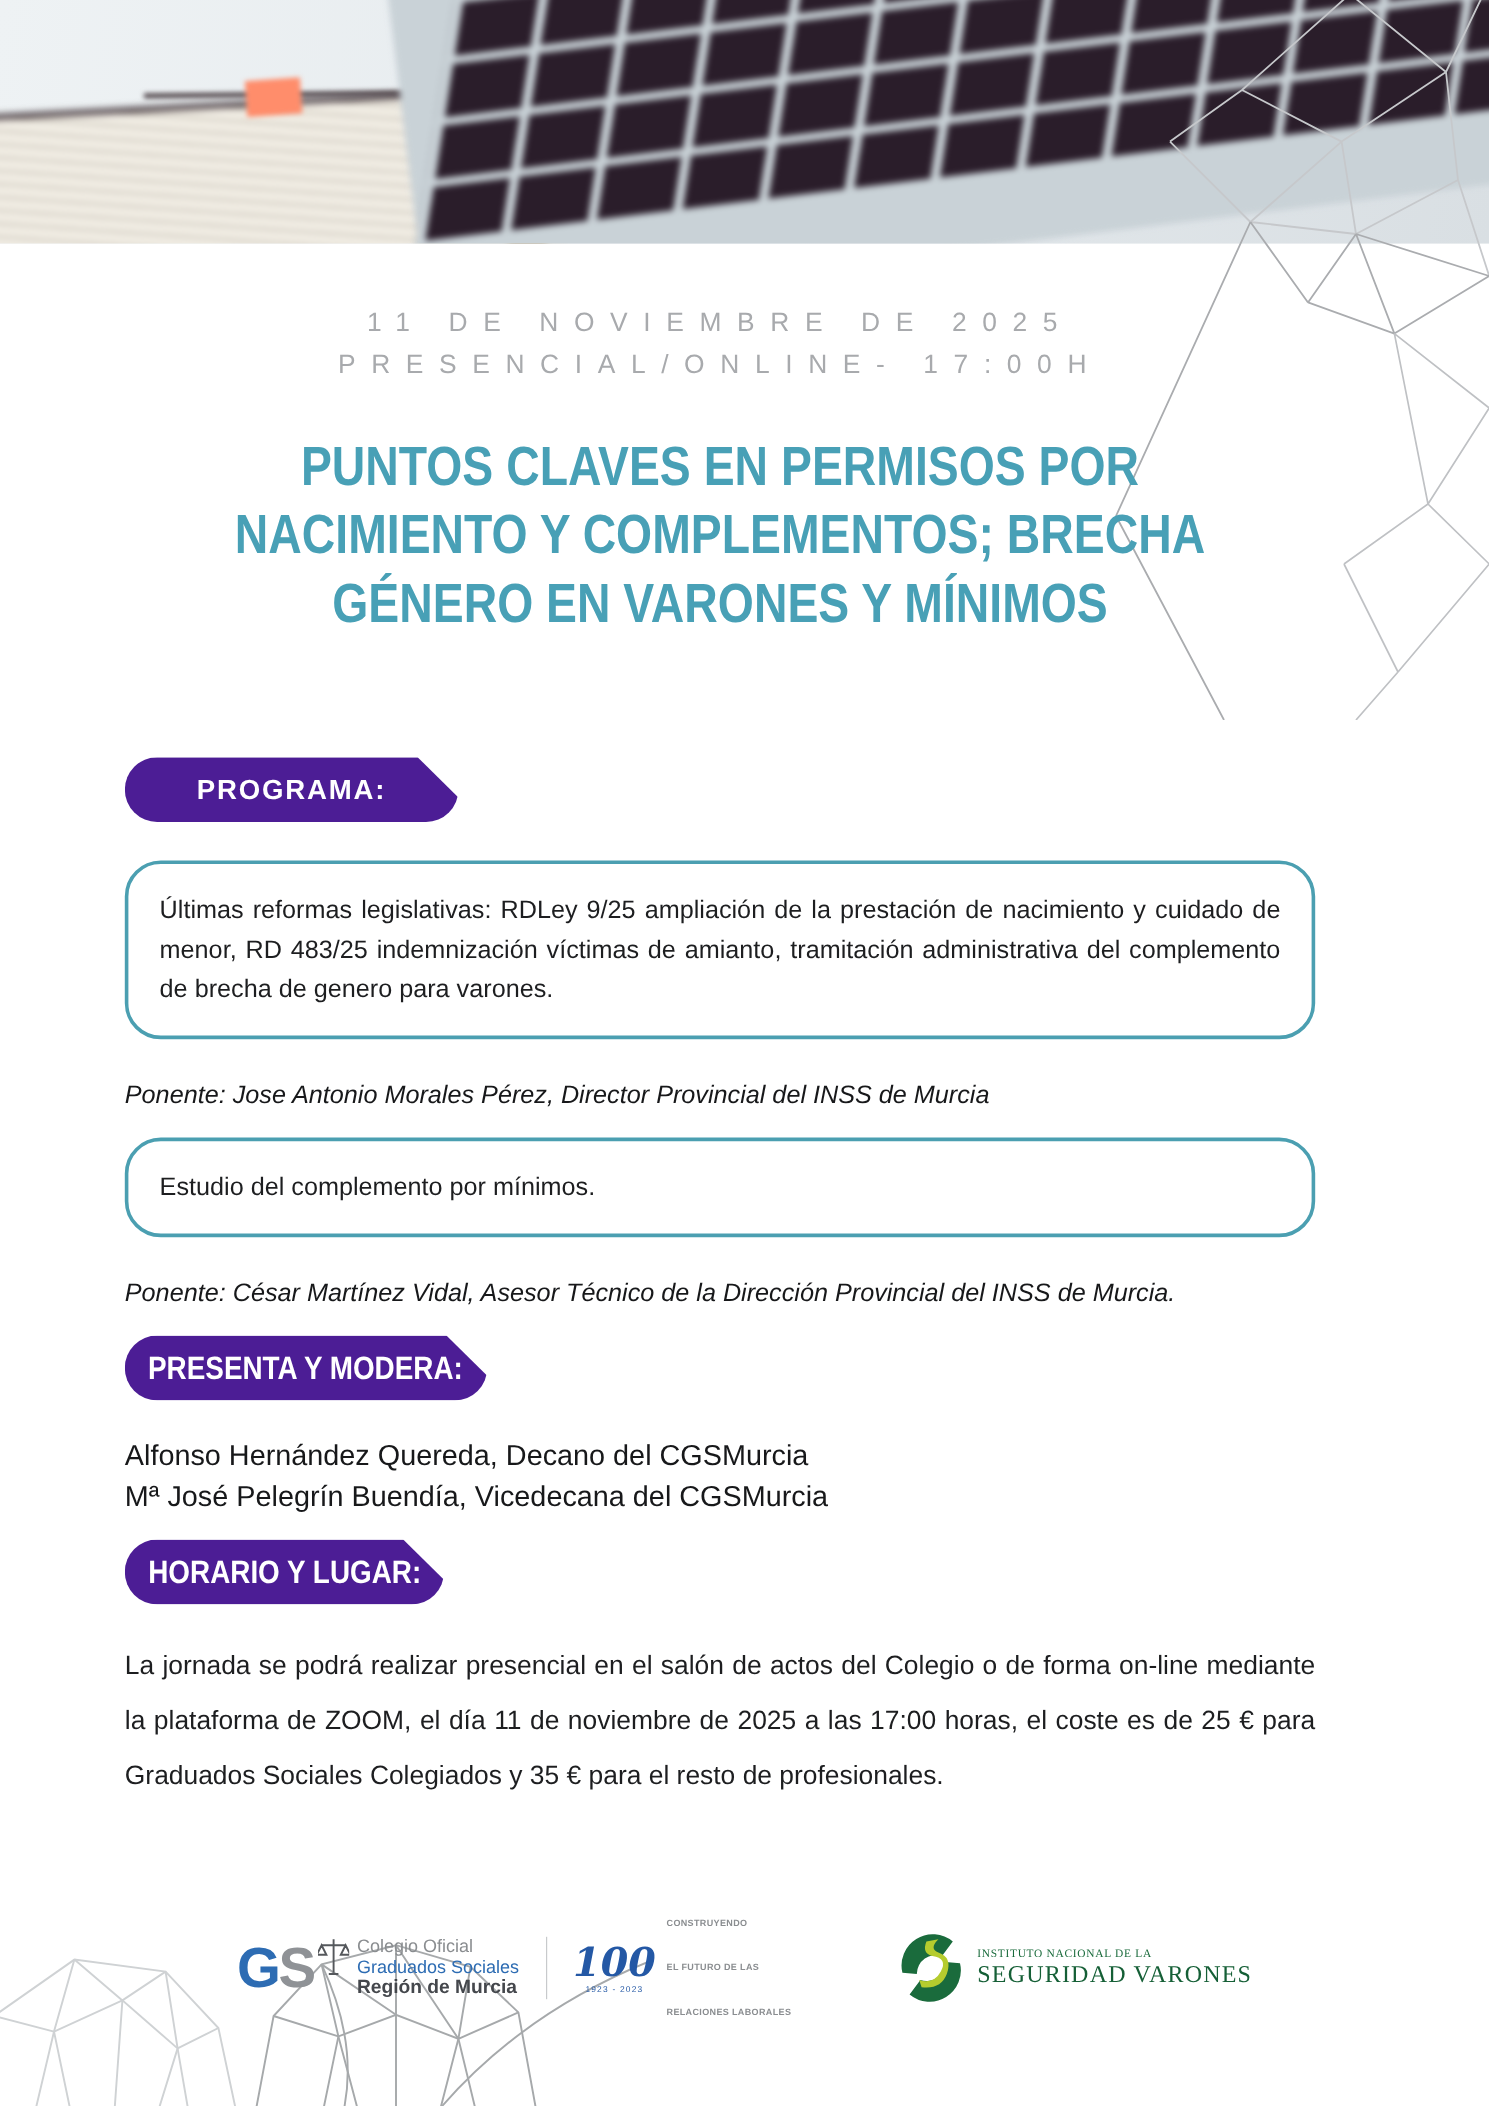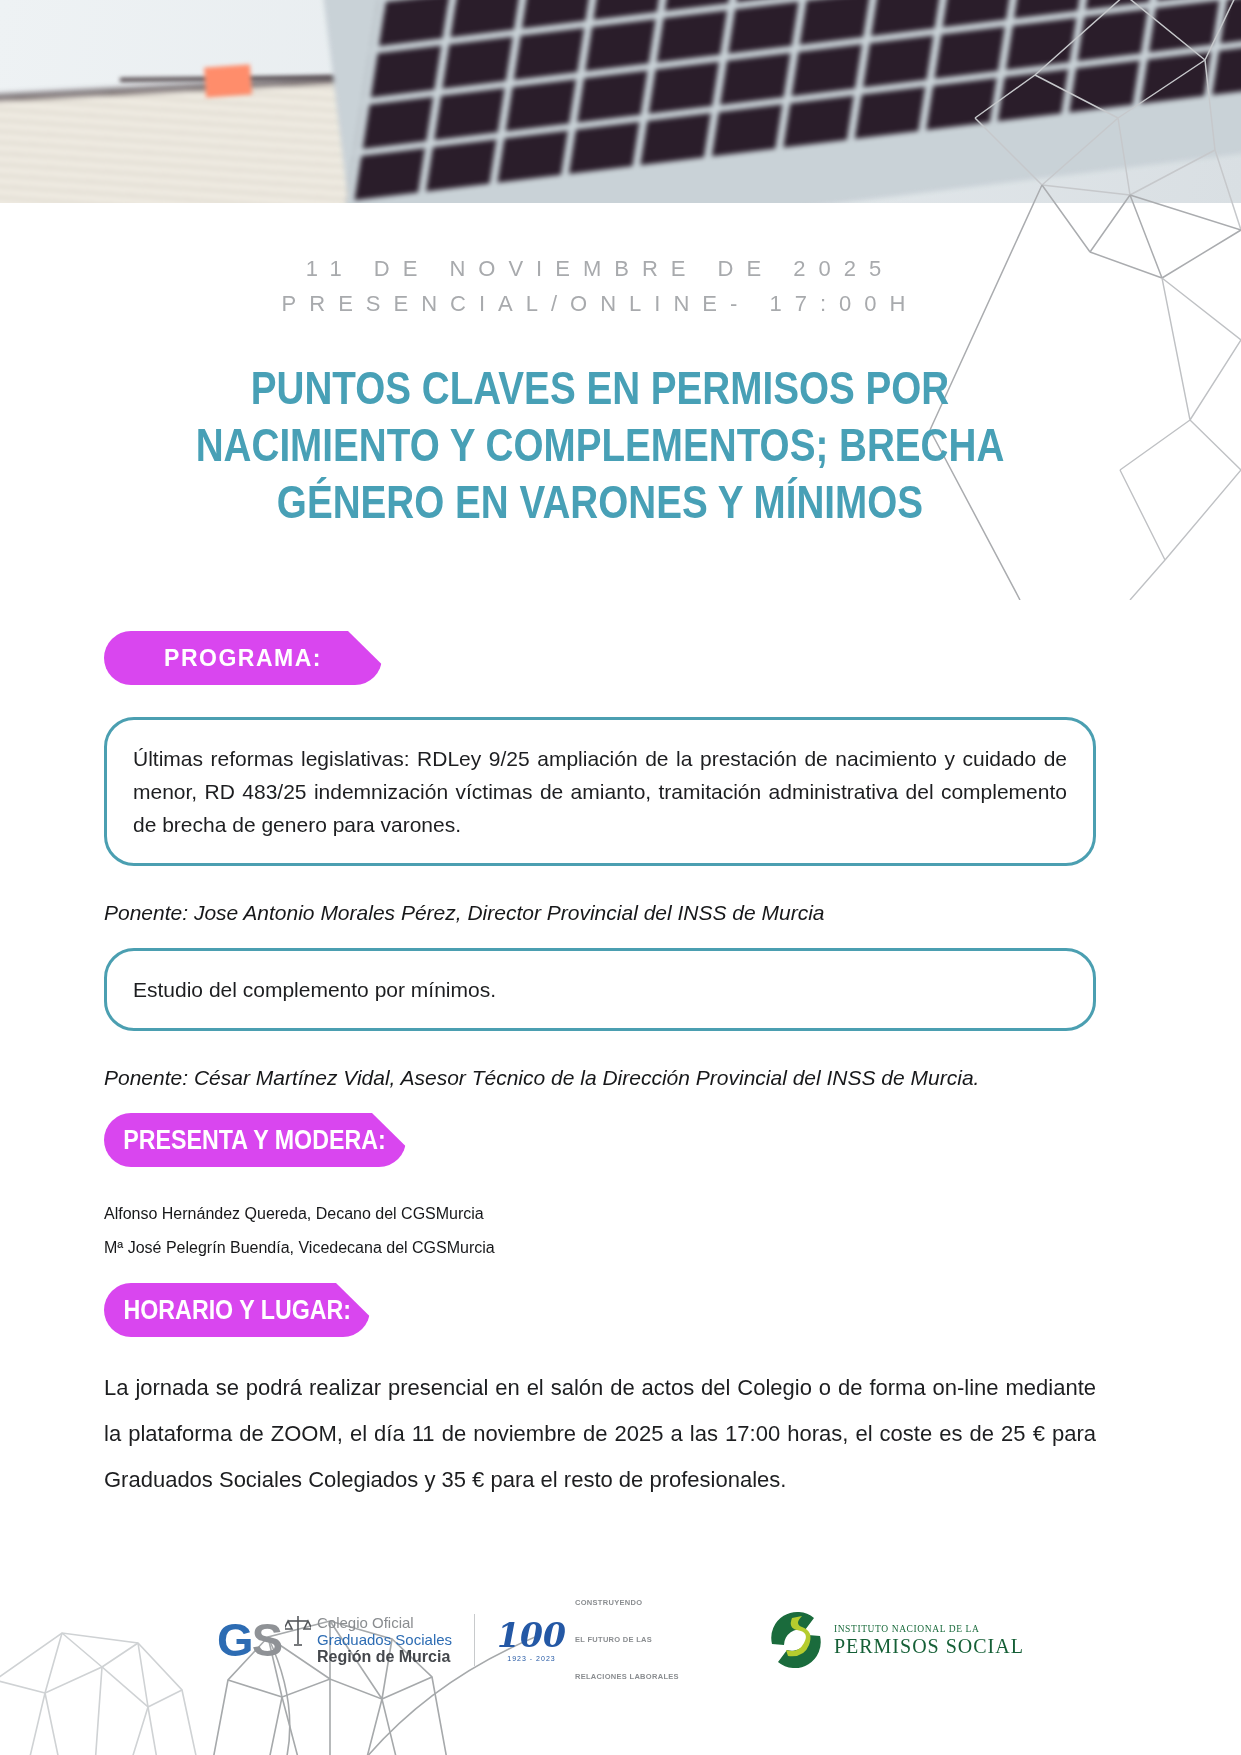--- a/index.html
+++ b/index.html
@@ -31,37 +31,37 @@
   .mesh-bottom{position:absolute;left:0;bottom:0;pointer-events:none;}
 
   
   .content{position:absolute;left:104px;top:203px;width:992px;}
   .date{margin-top:52px;text-align:center;color:#a8aaad;font-size:22px;line-height:28px;
         letter-spacing:13px;font-weight:500;}
   .date2{margin-top:7px;}
   .title{margin:42px 0 0 0;text-align:center;color:#48a0b6;font-weight:bold;font-size:46px;}
   .tline{display:block;line-height:57px;white-space:nowrap;transform:scaleX(0.84);transform-origin:50% 50%;}
 
-  .badge{background:#d946ef;color:#ffffff;height:54px;border-radius:28px;
+  .badge{background:#4c1d95;color:#ffffff;height:54px;border-radius:28px;
          display:flex;align-items:center;justify-content:center;font-weight:bold;
          clip-path:polygon(0 0,calc(100% - 34px) 0,100% 62%,100% 100%,0 100%);}
   .badge-programa{margin-top:100px;width:278px;font-size:23px;letter-spacing:1.5px;}
   .badge-cond{font-size:27px;}
   .badge-cond .cnd{display:block;transform:scaleX(0.86);transform-origin:50% 50%;white-space:nowrap;}
   .badge-presenta{margin-top:22px;width:302px;}
   .badge-horario{margin-top:18px;width:266px;}
 
   .tealbox{border:3px solid #4b9fb1;border-radius:30px;box-sizing:border-box;width:100%;}
   .box1{margin-top:32px;padding:22px 26px;}
   .box2{margin-top:22px;padding:22px 26px;}
   .tealbox p{margin:0;font-size:21px;line-height:33px;text-align:justify;color:#1d1e20;}
   .box2 p{text-align:left;}
   .ponente{margin:34px 0 0 0;font-style:italic;font-size:21px;line-height:26px;color:#17181a;}
   .names{margin-top:30px;}
-  .names div{font-size:16px;line-height:34px;color:#17181a;}
+  .names div{font-size:24px;line-height:34px;color:#17181a;}
   .bodytext{margin:28px 0 0 0;font-size:22px;line-height:46px;text-align:justify;color:#1d1e20;}
 
   
   .footer{position:absolute;left:0;top:1598px;width:1241px;display:flex;align-items:center;
           justify-content:center;}
   .gs-block{display:flex;align-items:center;}
   .gs-mono{font-weight:bold;font-size:47px;line-height:47px;letter-spacing:-2px;}
   .gs-g{color:#2d6cb3;}
   .gs-s{color:#8f9296;}
   .gs-scales{margin:-18px 6px 0 4px;}
@@ -205,18 +205,18 @@
     </div>
 
     <div class="inss-block">
       <svg width="64" height="64" viewBox="0 0 64 64" fill="none">
         <path d="M8 36 A26 26 0 0 1 50 10 L41 22 A16 16 0 0 0 20 37 Z" fill="#1a6b3c"></path>
         <path d="M56 28 A26 26 0 0 1 14 54 L23 42 A16 16 0 0 0 44 27 Z" fill="#1a6b3c"></path>
         <path d="M22 42 Q34 46 40 35 Q46 24 33 22 Q24 20 28 10 L38 8 Q30 16 38 19 Q50 23 45 37 Q40 50 24 48 Z" fill="#b5cc2e"></path>
       </svg>
       <div class="inss-text">
         <span class="l1">INSTITUTO NACIONAL DE LA</span>
-        <span class="l2">PERMISOS SOCIAL</span>
+        <span class="l2">SEGURIDAD VARONES</span>
       </div>
     </div>
   </div>
 
 </div>
 
 </body></html>

